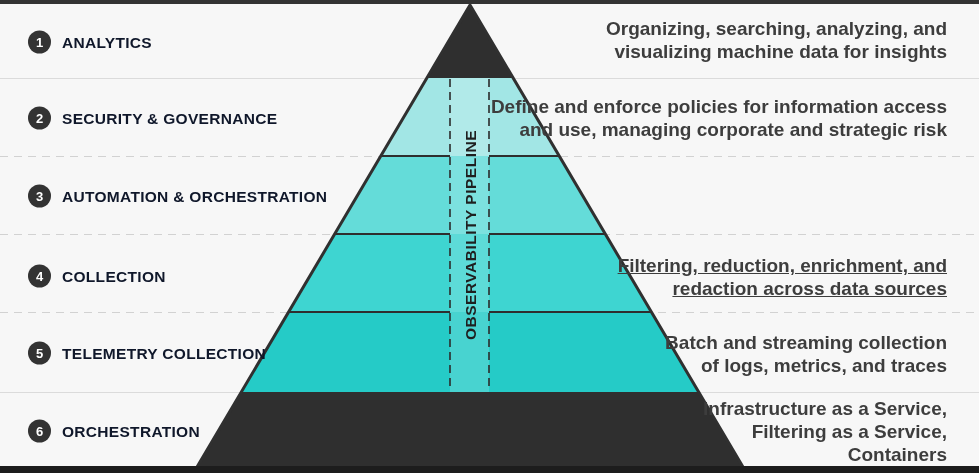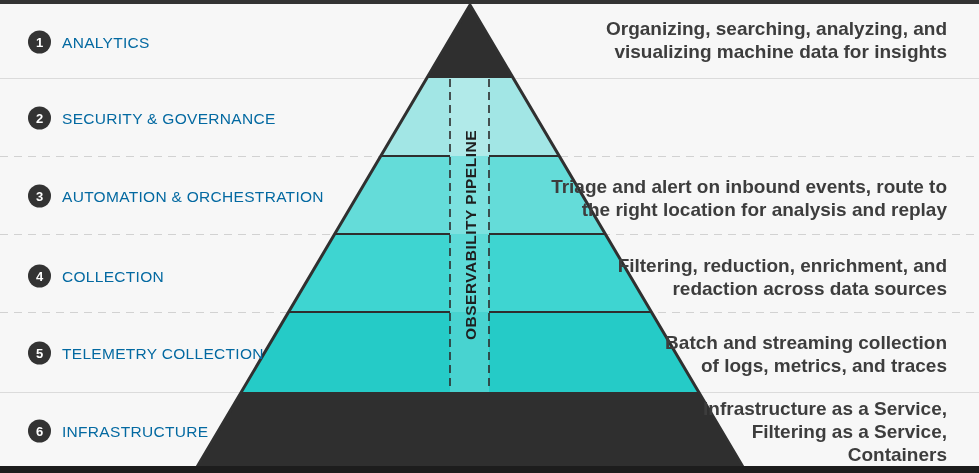--- a/index.html
+++ b/index.html
@@ -27,32 +27,32 @@
   
   .row{position:absolute;left:28px;display:flex;align-items:center;gap:11px;z-index:3;transform:translateY(-50%);}
   .row.r1{top:42px;} .row.r2{top:118px;} .row.r3{top:196px;}
   .row.r4{top:276px;} .row.r5{top:353px;} .row.r6{top:431px;}
   .num{
     width:23px;height:23px;border-radius:50%;background:#333;color:#fff;
     font-size:13px;font-weight:bold;display:flex;align-items:center;justify-content:center;
     flex:0 0 23px;
   }
   .lbl{
-    font-size:15.5px;font-weight:normal;color:#0369a1;letter-spacing:.3px;
+    font-size:15.5px;font-weight:bold;color:#0f172a;letter-spacing:.3px;
     white-space:nowrap;
   }
 
   
   .desc{
     position:absolute;right:32px;z-index:3;transform:translateY(-50%);
     text-align:right;font-size:19px;line-height:23px;font-weight:600;color:#3d3d3d;
     white-space:pre-line;
   }
   .desc.d1{top:40px;} .desc.d2{top:118px;} .desc.d3{top:198px;}
-  .desc.d4{top:277px;} .desc.d5{top:354px;} .desc.d6{top:431px;}
+  .desc.d4{top:277px;text-decoration:underline;} .desc.d5{top:354px;} .desc.d6{top:431px;}
 
   .pipeline-text{
     font-family:"Liberation Sans","DejaVu Sans",sans-serif;
     font-size:15.5px;font-weight:bold;letter-spacing:.5px;fill:#1f1f1f;
   }
 </style>
 </head>
 <body>
 
 <div class="stage">
@@ -108,27 +108,27 @@
   <div class="row r4">
     <span class="num">4</span>
     <span class="lbl">COLLECTION</span>
   </div>
   <div class="row r5">
     <span class="num">5</span>
     <span class="lbl">TELEMETRY COLLECTION</span>
   </div>
   <div class="row r6">
     <span class="num">6</span>
-    <span class="lbl">INFRASTRUCTURE</span>
+    <span class="lbl">ORCHESTRATION</span>
   </div>
 
   <div class="desc d1">Organizing, searching, analyzing, and
 visualizing machine data for insights</div>
-  <div class="desc d3">Triage and alert on inbound events, route to
-the right location for analysis and replay</div>
+  <div class="desc d2">Define and enforce policies for information access
+and use, managing corporate and strategic risk</div>
   <div class="desc d4">Filtering, reduction, enrichment, and
 redaction across data sources</div>
   <div class="desc d5">Batch and streaming collection
 of logs, metrics, and traces</div>
   <div class="desc d6">Infrastructure as a Service,
 Filtering as a Service,
 Containers</div>
 
   <div class="bar-top"></div>
   <div class="bar-bottom"></div>

